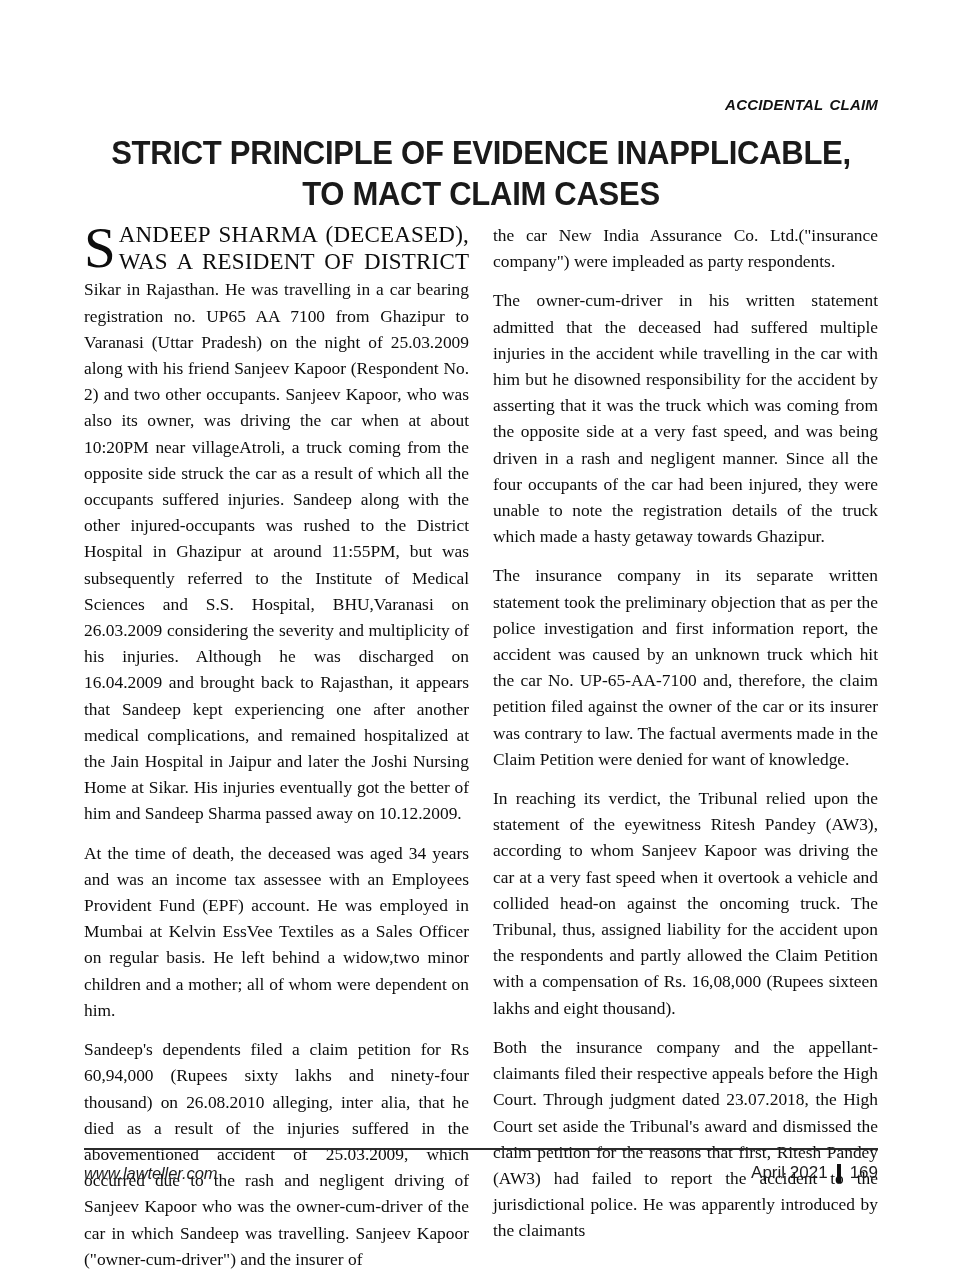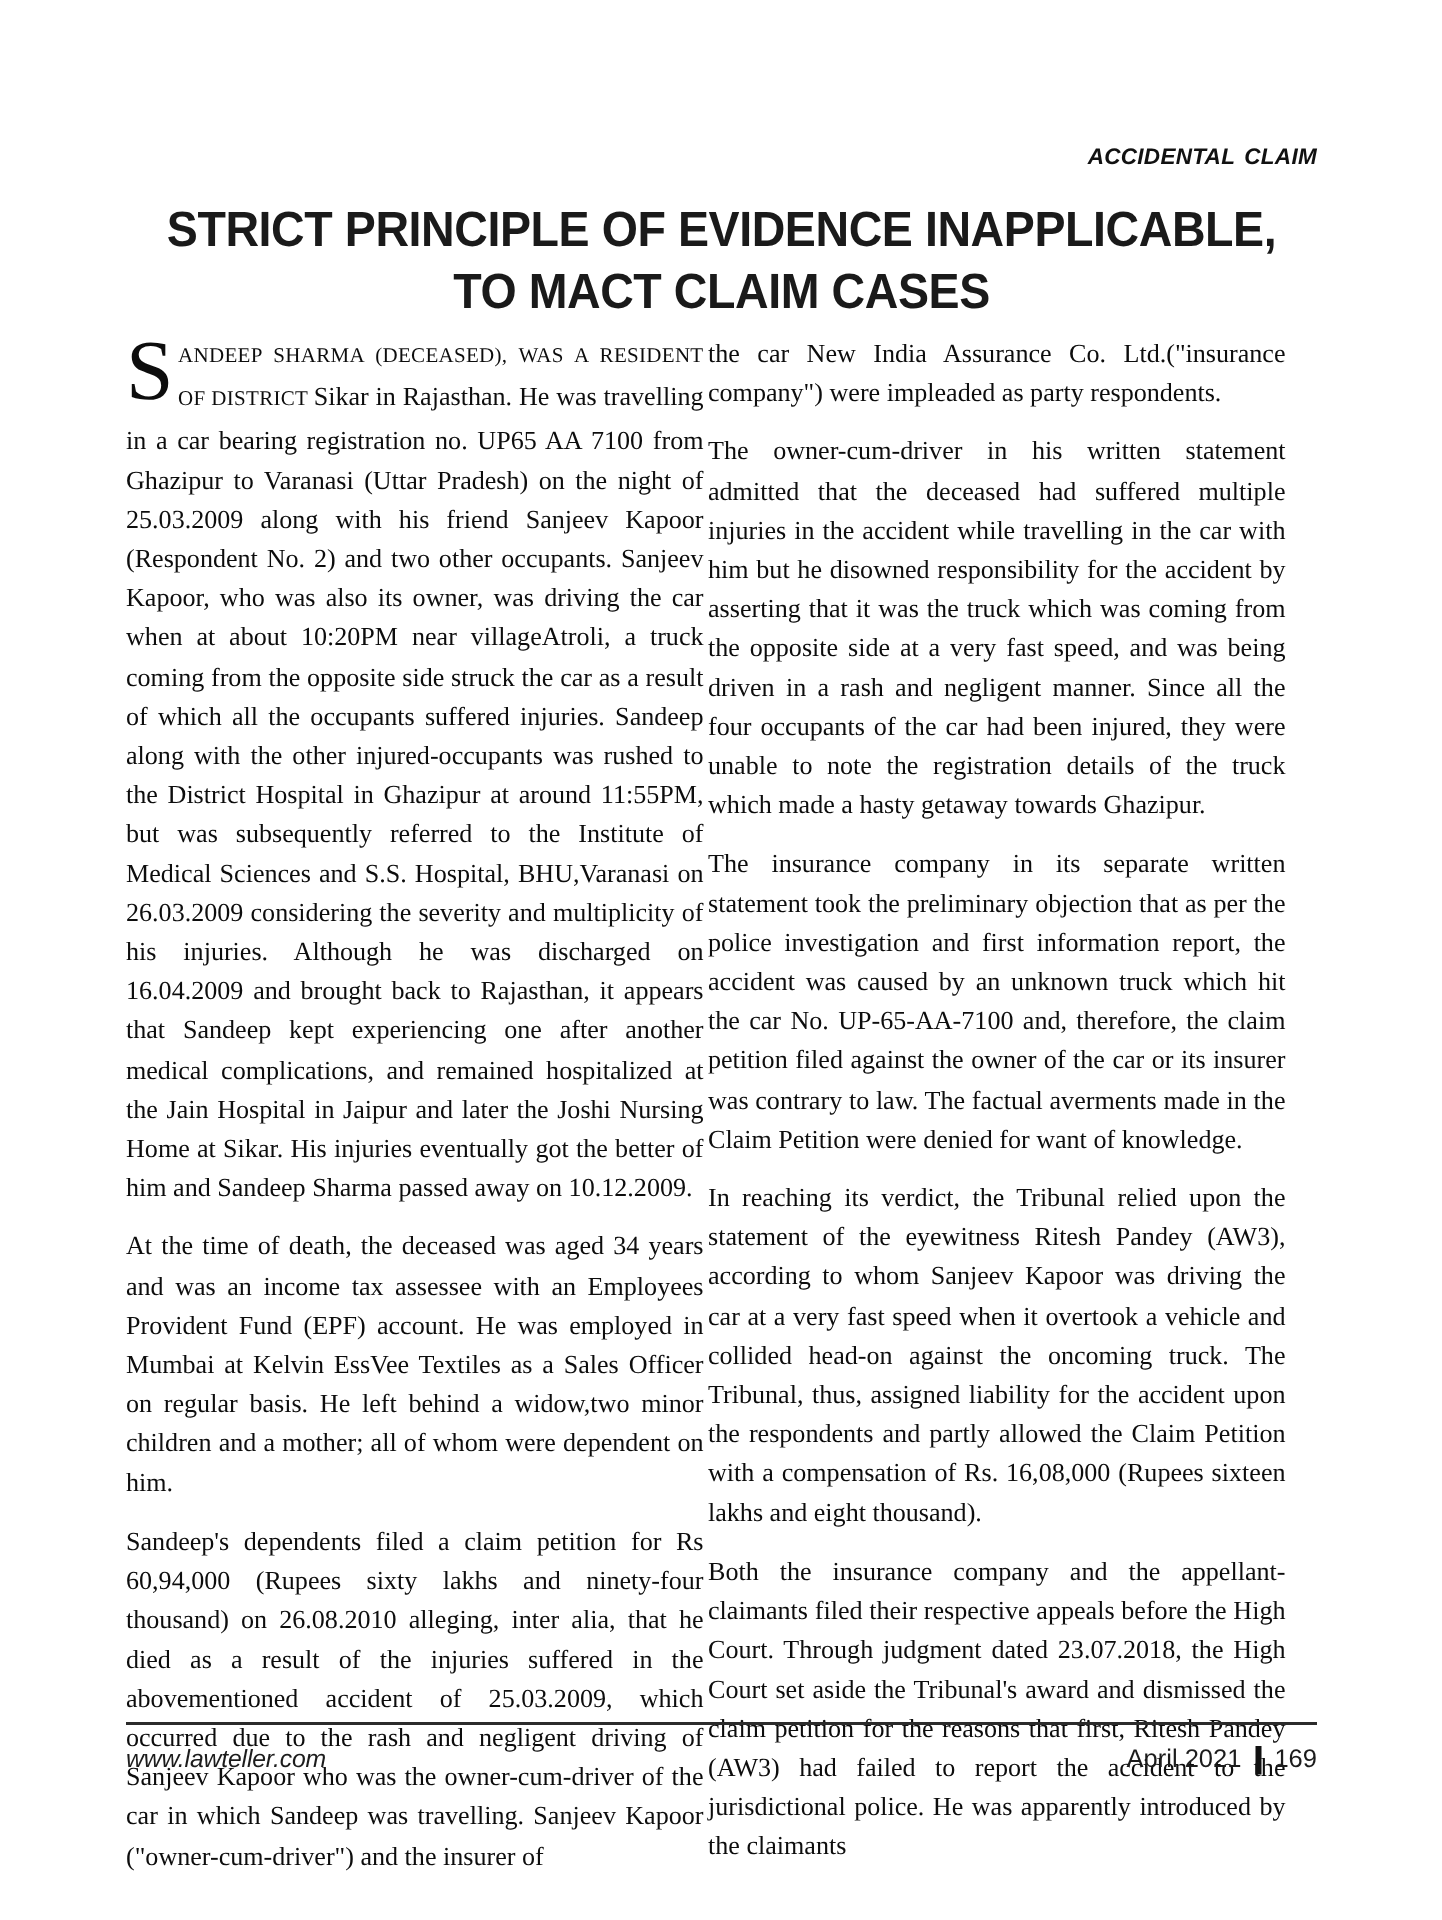--- a/index.html
+++ b/index.html
@@ -72,21 +72,21 @@
     left: 84px;
     width: 794px;
     height: 900px;
   }
   .col {
     position: absolute;
     top: 0;
     width: 385px;
   }
   .col-left  { left: 0; }
-  .col-right { left: 388px; }
+  .col-right { left: 409px; }
 
   .para {
     margin: 0 0 13px 0;
     font-family: "Liberation Serif", serif;
     font-size: 17.4px;
     line-height: 26.2px;
     text-align: justify;
     text-justify: inter-word;
     hyphens: none;
     color: #0d0d0d;
@@ -100,21 +100,21 @@
   .dropcap {
     float: left;
     font-family: "Liberation Serif", serif;
     font-size: 57px;
     line-height: 46px;
     padding: 2px 3px 0 0;
     margin-top: 1px;
     font-weight: normal;
   }
   .lead-caps {
-    font-size: 14px;
+    font-size: 23px;
     letter-spacing: 0.2px;
   }
 
   
   .footer-rule {
     position: absolute;
     left: 84px;
     right: 83px;
     top: 1148px;
     height: 2px;

